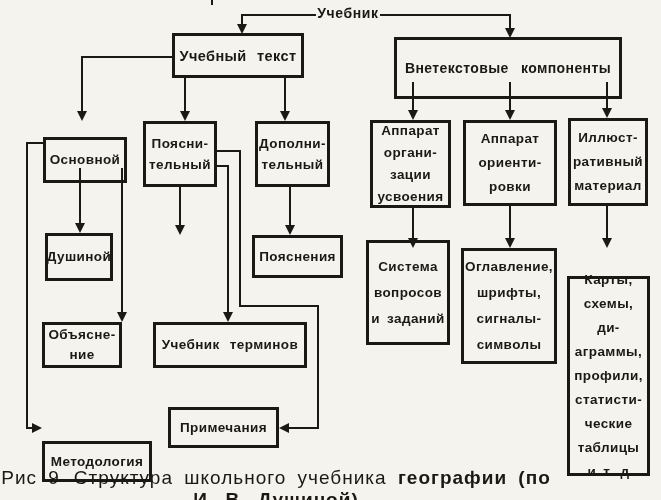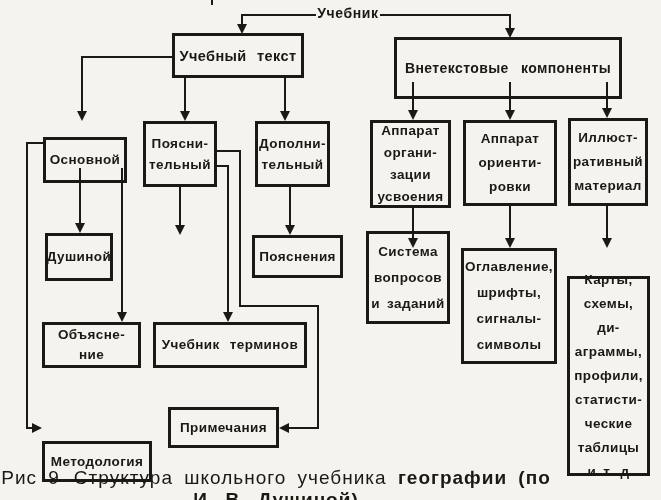--- a/index.html
+++ b/index.html
@@ -92,21 +92,21 @@
 
   <div class="hl" style="left:217px;top:165px;width:12px;"></div>
   <div class="vl" style="left:227px;top:165px;height:148px;"></div>
   <div class="ar ad" style="left:223px;top:312px;"></div>
 
   <div class="vl" style="left:289px;top:187px;height:39px;"></div>
   <div class="ar ad" style="left:285px;top:225px;"></div>
 
   <div class="box" style="left:45px;top:233px;width:68px;height:48px;">Душиной</div>
   <div class="box" style="left:252px;top:235px;width:91px;height:43px;">Пояснения</div>
-  <div class="box" style="left:42px;top:322px;width:99px;height:46px;line-height:20px;">Объясне-
+  <div class="box" style="left:42px;top:322px;width:80px;height:46px;line-height:20px;">Объясне-
 ние</div>
   <div class="box" style="left:153px;top:322px;width:154px;height:46px;word-spacing:6px;">Учебник терминов</div>
   <div class="box" style="left:42px;top:407px;width:110px;height:41px;margin-top:34px;">Методология</div>
   <div class="box" style="left:168px;top:407px;width:111px;height:41px;">Примечания</div>
 
   <div class="vl" style="left:412px;top:82px;height:29px;"></div>
   <div class="ar ad" style="left:408px;top:110px;"></div>
   <div class="vl" style="left:509px;top:82px;height:29px;"></div>
   <div class="ar ad" style="left:505px;top:110px;"></div>
   <div class="vl" style="left:606px;top:82px;height:27px;"></div>
@@ -123,21 +123,21 @@
 ративный
 материал</div>
 
   <div class="vl" style="left:412px;top:208px;height:31px;"></div>
   <div class="ar ad" style="left:408px;top:238px;"></div>
   <div class="vl" style="left:509px;top:206px;height:33px;"></div>
   <div class="ar ad" style="left:505px;top:238px;"></div>
   <div class="vl" style="left:606px;top:206px;height:33px;"></div>
   <div class="ar ad" style="left:602px;top:238px;"></div>
 
-  <div class="box" style="left:366px;top:231px;width:84px;height:93px;line-height:26px;">Система
+  <div class="box" style="left:366px;top:240px;width:84px;height:105px;line-height:26px;">Система
 вопросов
 и заданий</div>
   <div class="box" style="left:461px;top:248px;width:96px;height:116px;line-height:26px;">Оглавление,
 шрифты,
 сигналы-
 символы</div>
   <div class="box" style="left:567px;top:248px;width:83px;height:200px;line-height:24px;margin-top:28px;">Карты,
 схемы, ди-
 аграммы,
 профили,

